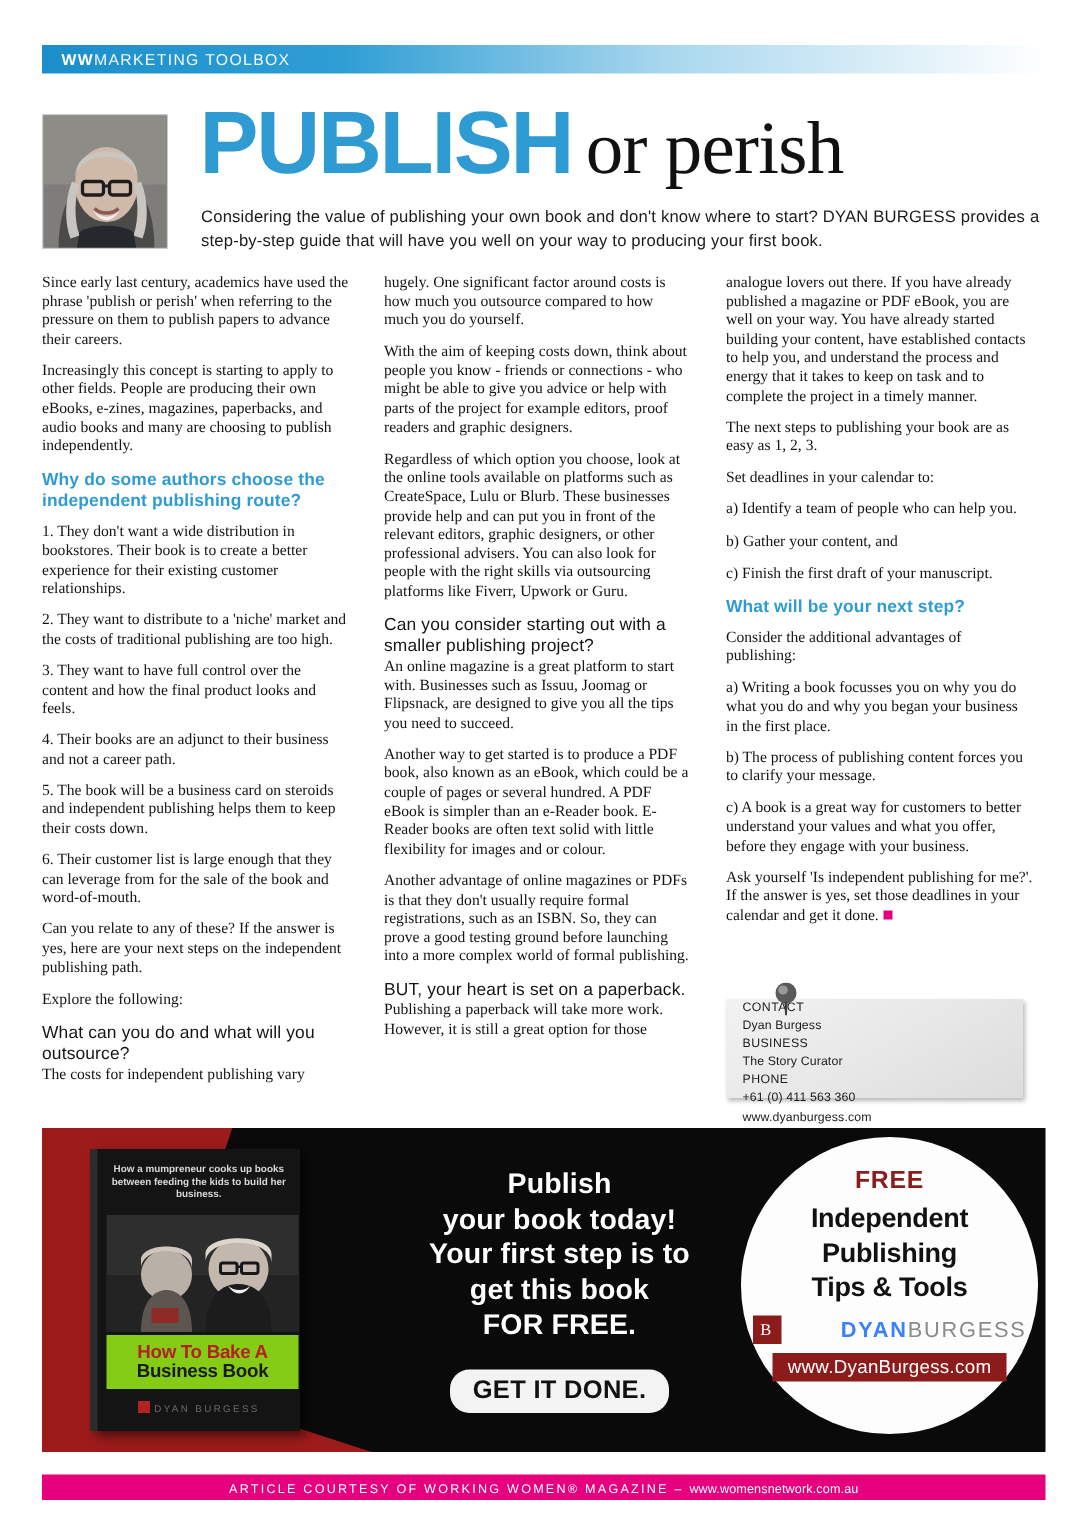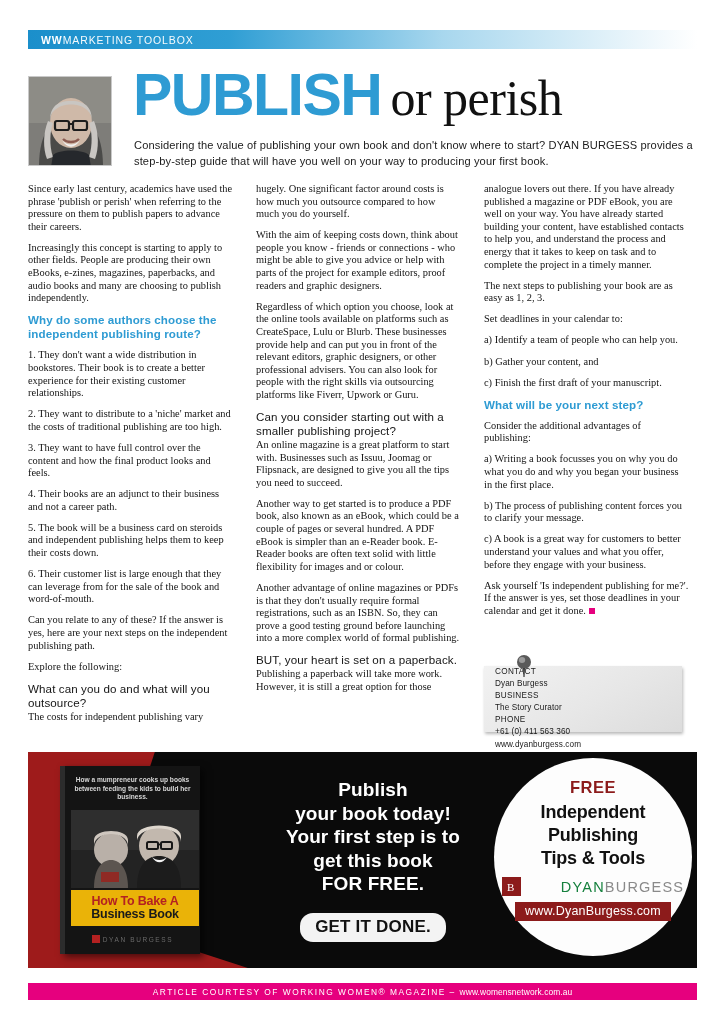--- a/index.html
+++ b/index.html
@@ -117,21 +117,21 @@
   .book-top {
     position: absolute; left: 0; top: 10px; width: 100%;
     text-align: center; padding: 0 9px;
     font-family: "Liberation Sans", sans-serif;
     font-size: 6.6px; line-height: 8.6px; color: #d8d8d8; font-weight: bold;
   }
   .book-photo {
     position: absolute; left: 6px; top: 44px; width: 128px; height: 78px; overflow: hidden; background: #2a2a2a;
   }
   .book-band {
-    position: absolute; left: 6px; top: 124px; width: 128px; height: 36px; background: #eab308;
+    position: absolute; left: 6px; top: 124px; width: 128px; height: 36px; background: #84cc16;
     display: flex; flex-direction: column; align-items: center; justify-content: center;
   }
   .book-band .l1 {
     font-family: "Liberation Sans", sans-serif; font-weight: bold;
     font-size: 12.5px; line-height: 13px; color: #b42121; letter-spacing: -.2px;
   }
   .book-band .l2 {
     font-family: "Liberation Sans", sans-serif; font-weight: bold;
     font-size: 12.5px; line-height: 13px; color: #1a1a1a; letter-spacing: -.2px;
   }
@@ -177,21 +177,21 @@
   }
   .c-brand {
     margin-top: 7px; display: flex; align-items: center;
     font-family: "Liberation Sans", sans-serif; font-size: 14.5px; letter-spacing: 1.2px;
   }
   .c-brand .bmark {
     width: 19px; height: 19px; background: #8c1b1b; color: #fff;
     font-size: 11px; display: flex; align-items: center; justify-content: center;
     margin-right: 5px; font-family: "Liberation Serif", serif;
   }
-  .c-brand .dyan { color: #15803d; font-weight: normal; margin-left: 35px; }
+  .c-brand .dyan { color: #3b82f6; font-weight: bold; margin-left: 35px; }
   .c-brand .burgess { color: #8a8a8a; }
   .c-url {
     margin-top: 6px; background: #8c1b1b; color: #fff;
     font-family: "Liberation Sans", sans-serif; font-size: 12.5px;
     padding: 2px 10px 3px; letter-spacing: .2px; white-space: nowrap;
   }
 
   
   .footer {
     position: absolute; left: 28px; top: 983px; width: 669px; height: 17px;

